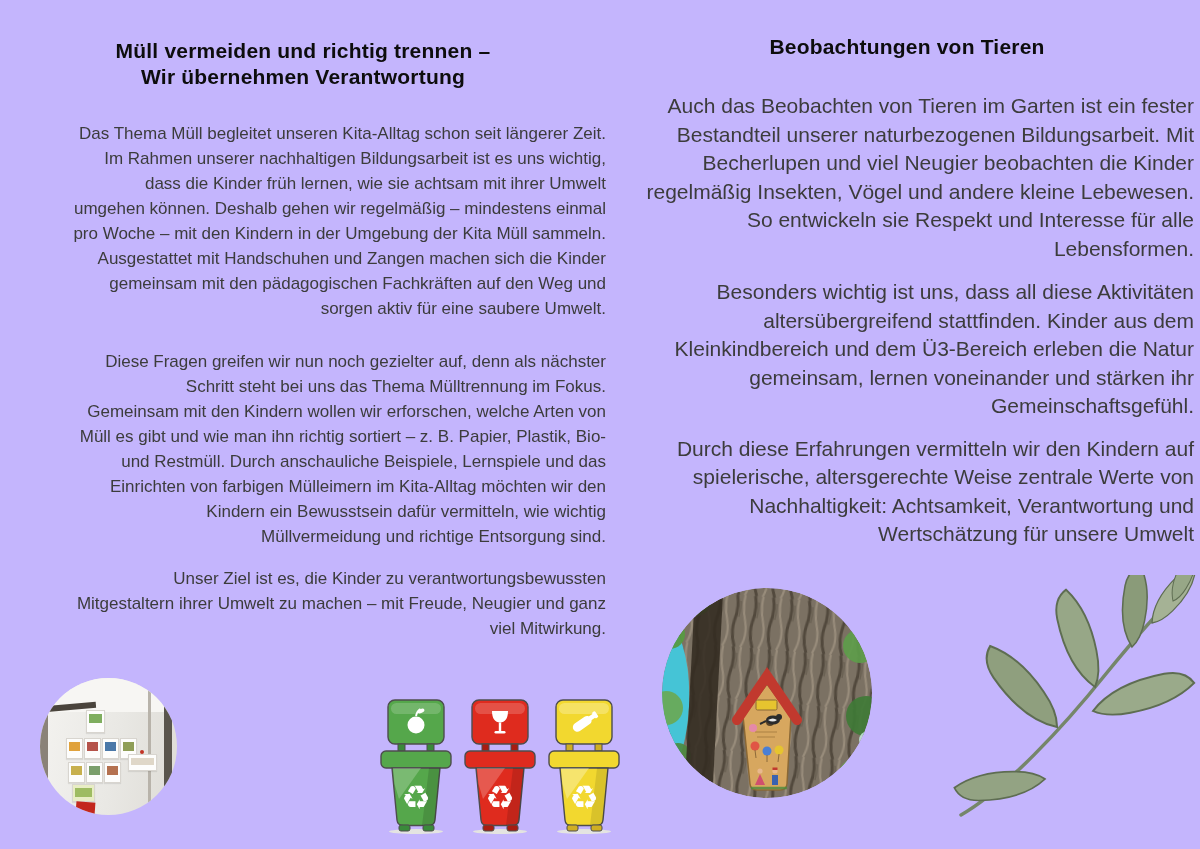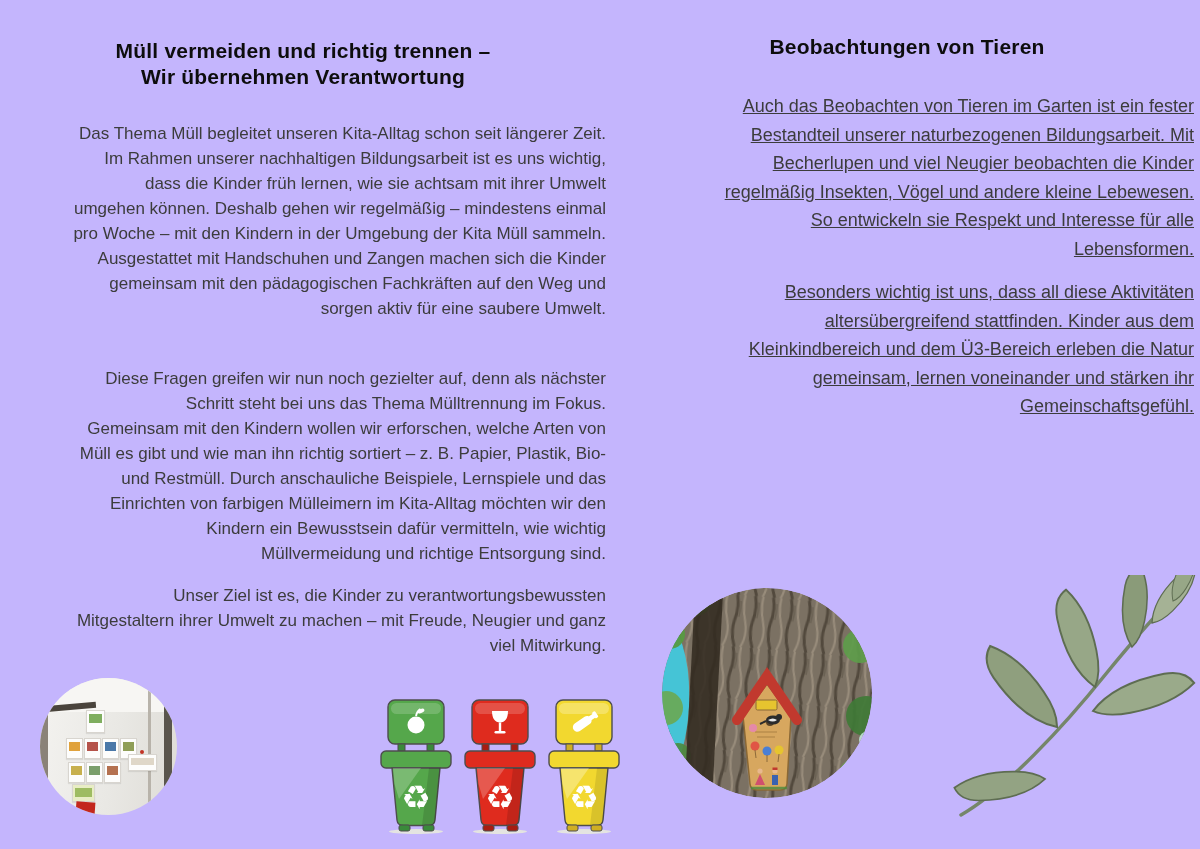--- a/index.html
+++ b/index.html
@@ -14,24 +14,24 @@
   .col-right{left:620px;width:574px;}
   .heading{
     font-weight:800;color:#0d0d0d;text-align:center;
     white-space:pre-line;font-size:21px;line-height:26px;letter-spacing:.2px;
     margin:0;
   }
   .col-left .heading{margin-top:38px;}
   .col-right .heading{margin-top:34px;}
   .para{white-space:pre-line;text-align:right;margin:0;}
   .col-left .para{font-size:17px;line-height:25px;color:#3c3c3c;}
-  .col-right .para{font-size:18px;line-height:28.5px;color:#3c3c3c;text-decoration:underline;}
+  .col-right .para{font-size:21px;line-height:28.5px;color:#3c3c3c;}
   .col-left .p1{margin-top:31px;}
   .col-left .p2{margin-top:24px;}
-  .col-left .p3{margin-top:45px;}
+  .col-left .p3{margin-top:28px;}
   .col-left .p4{margin-top:17px;margin-left:36px;}
   .col-right .p1{margin-top:32px;}
   .col-right .p2{margin-top:15px;}
   .col-right .p3{margin-top:14px;}
 
   .fig{position:absolute;}
   .photo-circle{border-radius:50%;overflow:hidden;}
 
   
   .classroom{left:40px;top:678px;width:137px;height:137px;
@@ -80,20 +80,24 @@
 Bestandteil unserer naturbezogenen Bildungsarbeit. Mit
 Becherlupen und viel Neugier beobachten die Kinder
 regelmäßig Insekten, Vögel und andere kleine Lebewesen.
 So entwickeln sie Respekt und Interesse für alle
 Lebensformen.</p>
     <p class="para p2">Besonders wichtig ist uns, dass all diese Aktivitäten
 altersübergreifend stattfinden. Kinder aus dem
 Kleinkindbereich und dem Ü3-Bereich erleben die Natur
 gemeinsam, lernen voneinander und stärken ihr
 Gemeinschaftsgefühl.</p>
+    <p class="para p3">Durch diese Erfahrungen vermitteln wir den Kindern auf
+spielerische, altersgerechte Weise zentrale Werte von
+Nachhaltigkeit: Achtsamkeit, Verantwortung und
+Wertschätzung für unsere Umwelt</p>
   </section>
 
   <div class="fig photo-circle classroom">
     <div class="abs" style="left:0;top:0;width:137px;height:34px;background:#f7f6f3;"></div>
     <div class="abs" style="left:4px;top:26px;width:52px;height:6px;background:#4a443c;transform:rotate(-5deg);"></div>
     <div class="abs" style="left:0;top:36px;width:8px;height:90px;background:#8a8278;"></div>
     <div class="abs" style="left:108px;top:0;width:3px;height:137px;background:#b8b3aa;"></div>
     <div class="abs" style="left:124px;top:0;width:8px;height:137px;background:#5a554d;"></div>
     <div class="abs card" style="left:46px;top:32px;width:17px;height:21px;">
         <div class="pic" style="background:#7fae5f;"></div>

